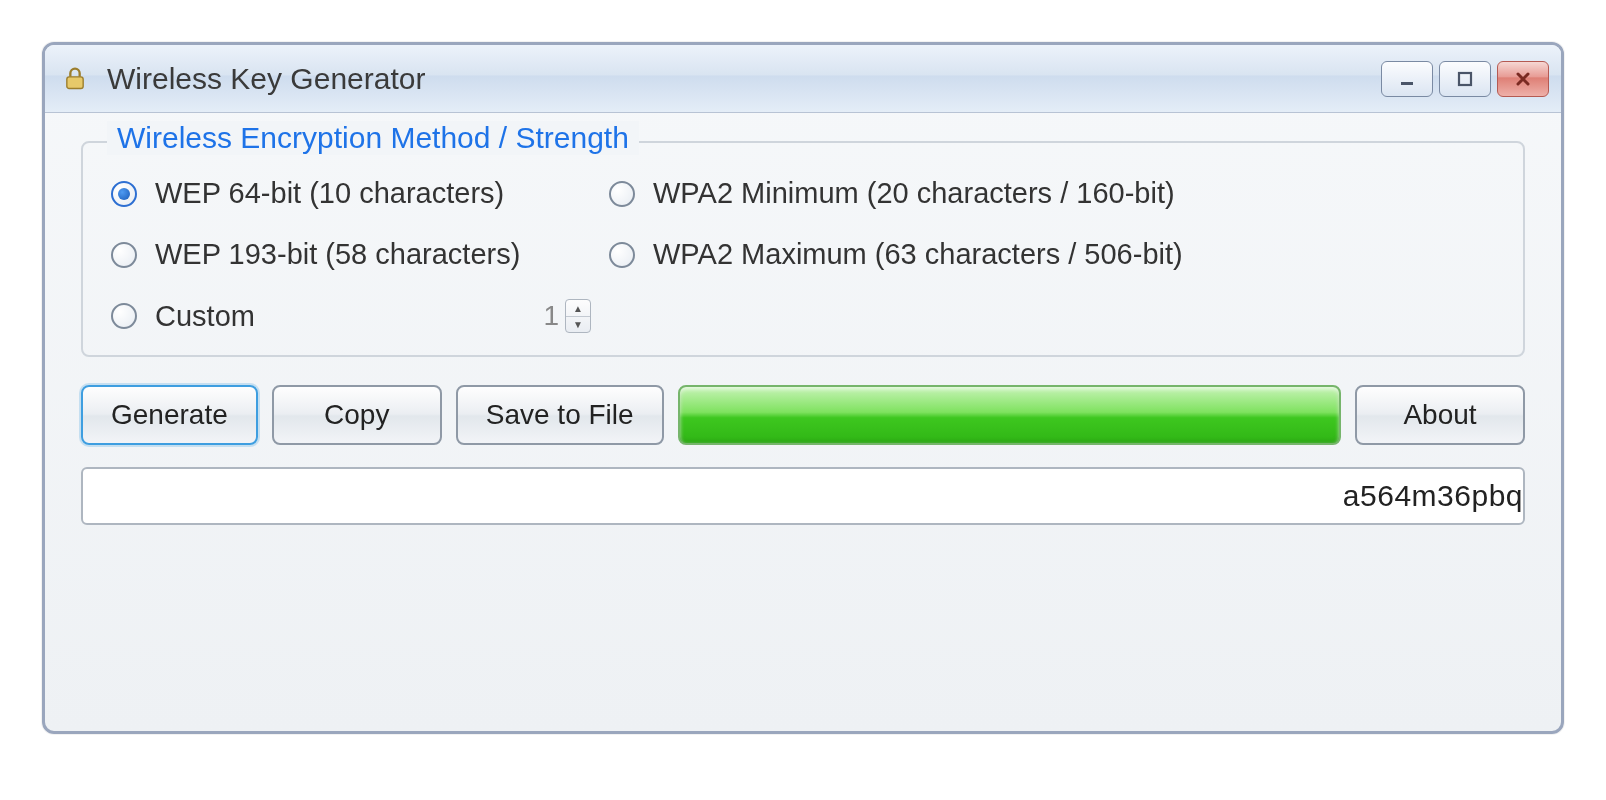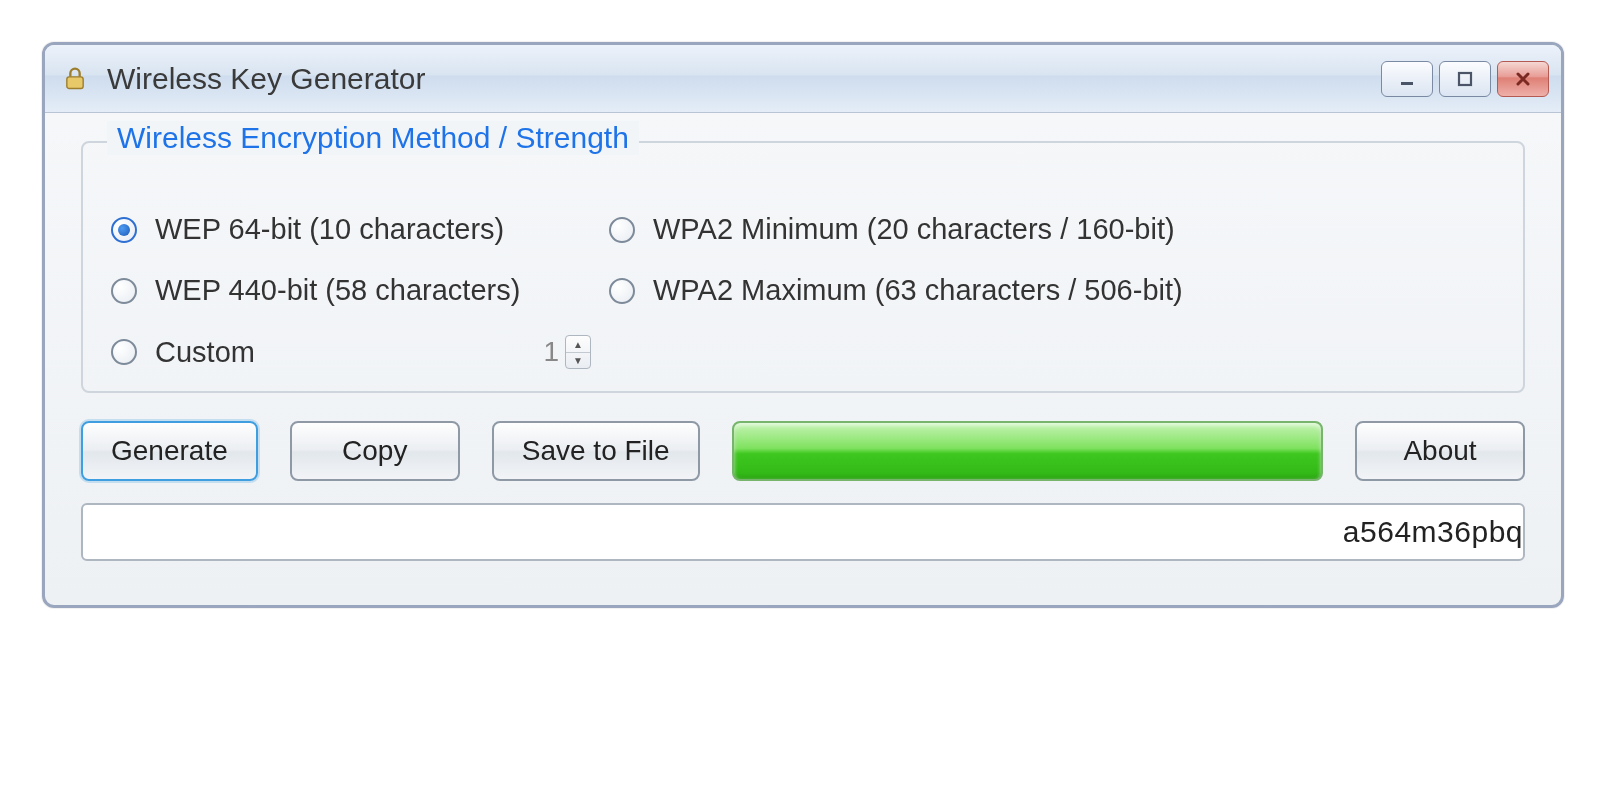--- a/index.html
+++ b/index.html
@@ -8,21 +8,21 @@
     width: 1606px; height: 800px;
     background: #ffffff;
     font-family: "Segoe UI", Tahoma, Geneva, sans-serif;
     font-size: 28px;
     color: #333;
   }
   .window {
     position: absolute;
     left: 42px; top: 42px;
     width: 1522px;
-    height: 566px;
+    height: 692px;
     border: 3px solid #9aa6bd;
     border-radius: 12px;
     background: linear-gradient(#f6f8fa, #eef1f4);
     box-shadow: 0 0 0 1px rgba(0,0,0,0.05);
     overflow: hidden;
   }
   .titlebar {
     height: 68px;
     background: linear-gradient(#ecf2fa, #d9e4f1 45%, #cedcee 46%, #e4edf7);
     border-bottom: 1px solid #b8c3d4;
@@ -75,21 +75,20 @@
     color: #1e73e8;
     font-size: 30px;
   }
 
   .radio-grid {
     display: grid;
     grid-template-columns: 480px 1fr;
     row-gap: 28px;
     column-gap: 18px;
     align-items: center;
-    margin-top: 36px;
   }
   .radio-row {
     display: flex;
     align-items: center;
     gap: 18px;
   }
   .radio {
     width: 26px; height: 26px;
     border: 2px solid #7d8a9a;
     border-radius: 50%;
@@ -141,21 +140,21 @@
   .spinner-buttons div {
     width: 24px; height: 16px;
     display: flex; align-items: center; justify-content: center;
     font-size: 10px;
     color: #555;
   }
   .spinner-buttons div + div { border-top: 1px solid #c3c9d1; }
 
   .button-row {
     display: flex;
-    gap: 32px;
+    gap: 14px;
     margin-top: 28px;
     align-items: stretch;
   }
   .btn {
     height: 60px;
     min-width: 170px;
     padding: 0 28px;
     border: 2px solid #8f99a6;
     border-radius: 8px;
     background: linear-gradient(#fefefe, #ebeef2 48%, #e2e7ec 52%, #f2f4f7);
@@ -240,21 +239,21 @@
           <span class="radio-label">WEP 64-bit (10 characters)</span>
         </div>
 
         <div class="radio-row">
           <span class="radio"></span>
           <span class="radio-label">WPA2 Minimum (20 characters / 160-bit)</span>
         </div>
 
         <div class="radio-row">
           <span class="radio"></span>
-          <span class="radio-label">WEP 440-bit (58 characters)</span>
+          <span class="radio-label">WEP 193-bit (58 characters)</span>
         </div>
         <div class="radio-row">
           <span class="radio"></span>
           <span class="radio-label">WPA2 Maximum (63 characters / 506-bit)</span>
         </div>
 
         <div class="custom-row">
           <span class="radio"></span>
           <span class="radio-label">Custom</span>
           <span class="custom-spacer"></span>

